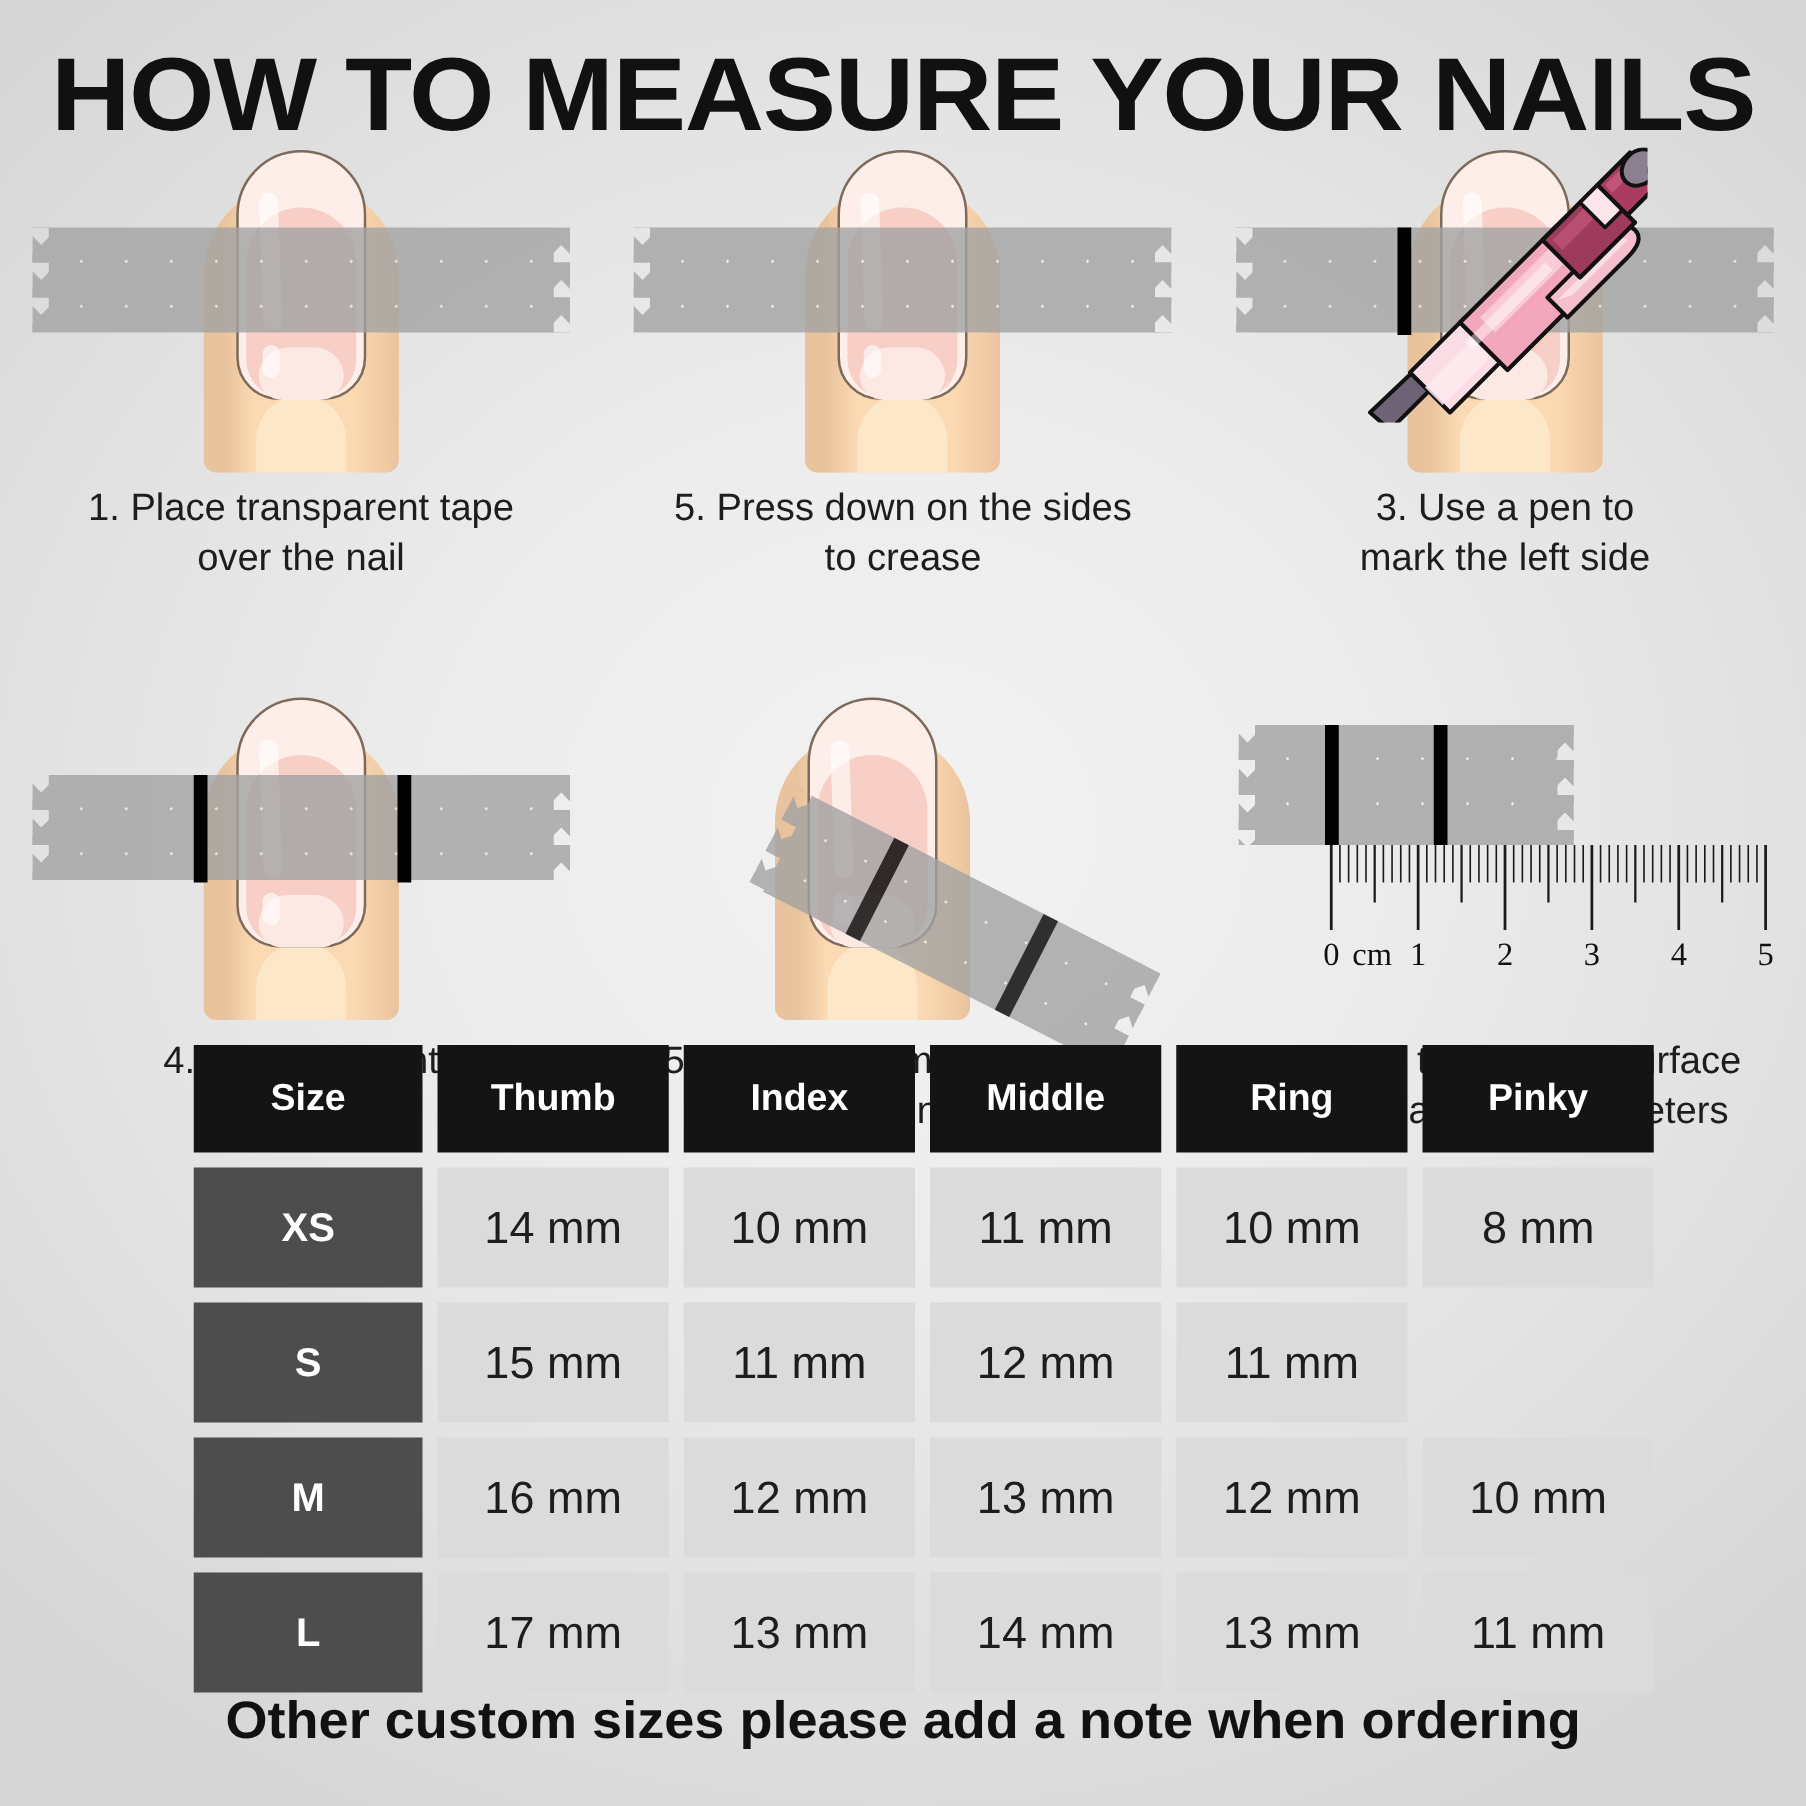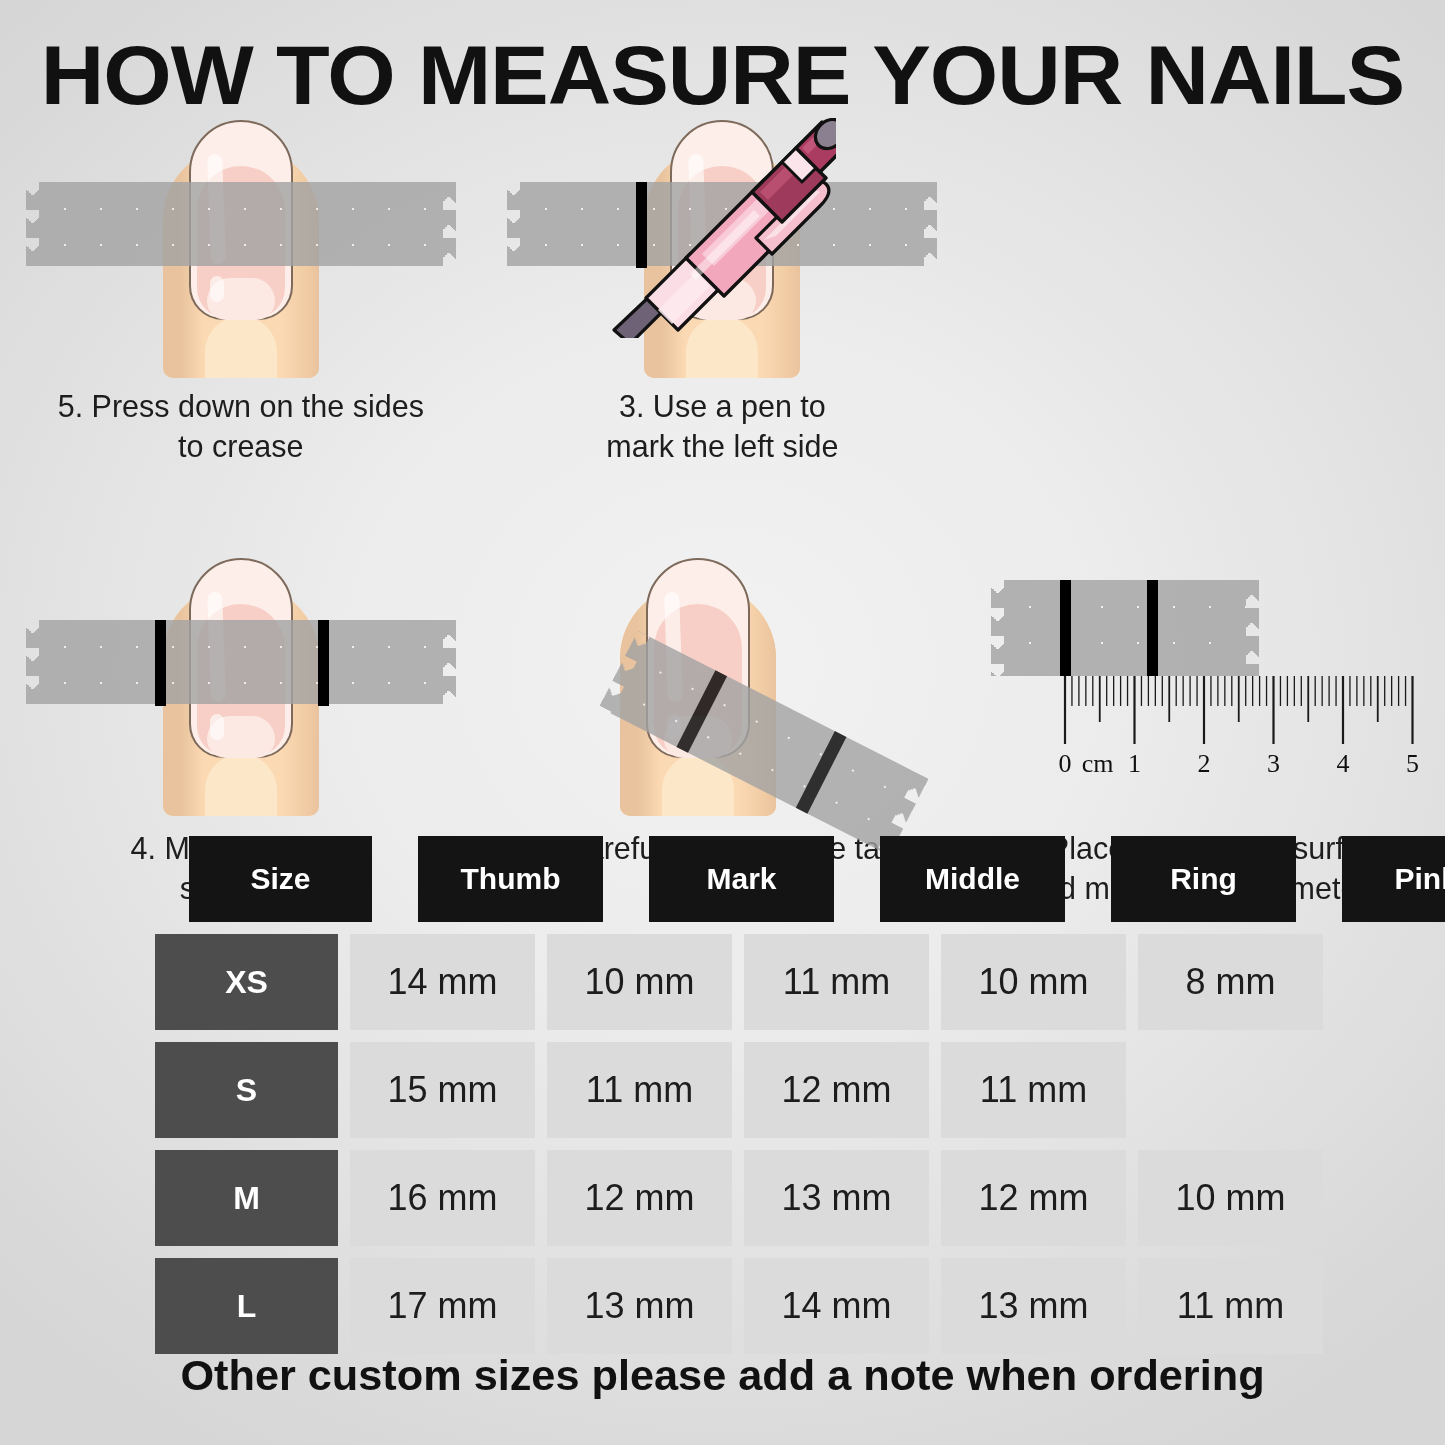--- a/index.html
+++ b/index.html
@@ -108,21 +108,20 @@
   .ruler-wrap{position:absolute;left:0;top:0;width:440px;height:258px;}
 
   
   .table{position:absolute;left:155px;top:836px;width:1167px;}
   .trow{display:flex;gap:12px;margin-bottom:12px;}
   .hcell{
     background:#141414;color:#fff;
     font-weight:700;font-size:30px;
     display:flex;align-items:center;justify-content:center;
     height:86px;
-    margin-left:34px;
   }
   .scell{
     background:#4d4d4d;color:#fff;font-weight:700;font-size:32px;
     display:flex;align-items:center;justify-content:center;height:96px;
   }
   .dcell{
     background:#dbdbdb;color:#1d1d1d;font-weight:400;font-size:36px;
     display:flex;align-items:center;justify-content:center;height:96px;
   }
   .col0{width:183px;flex:0 0 183px;}
@@ -139,20 +138,43 @@
 <body>
 
 <div id="page">
 
   <div class="title">HOW TO MEASURE YOUR NAILS</div>
 
   <div class="steps">
 
     <div class="row">
 
+      <div class="cell">
+        <div class="art">
+          <div class="finger">
+            <div class="skin"></div>
+            <div class="skin-shade"></div>
+            <div class="knuckle"></div>
+            <div class="nail"></div>
+            <div class="nail-bed"></div>
+            <div class="nail-lunula"></div>
+            <div class="gloss"></div>
+            <div class="gloss2"></div>
+          </div>
+          <div class="tape" style="left:18px;top:62px;width:404px;height:84px;">
+            <div class="tape-dots"></div>
+            <div class="zz zz-l"></div>
+            <div class="zz zz-r"></div>
+          </div>
+        </div>
+        <div class="caption">
+          <div>1. Place transparent tape</div>
+          <div>over the nail</div>
+        </div>
+      </div>
 
       <div class="cell">
         <div class="art">
           <div class="finger">
             <div class="skin"></div>
             <div class="skin-shade"></div>
             <div class="knuckle"></div>
             <div class="nail"></div>
             <div class="nail-bed"></div>
             <div class="nail-lunula"></div>
@@ -358,21 +380,21 @@
           <div>and measure in milimeters</div>
         </div>
       </div>
     </div>
   </div>
 
   <div class="table">
     <div class="trow">
       <div class="hcell col0">Size</div>
       <div class="hcell coln">Thumb</div>
-      <div class="hcell coln">Mark</div>
+      <div class="hcell coln">Index</div>
       <div class="hcell coln">Middle</div>
       <div class="hcell coln">Ring</div>
       <div class="hcell coln">Pinky</div>
     </div>
 
     <div class="trow">
       <div class="scell col0">XS</div>
       <div class="dcell coln">14 mm</div>
       <div class="dcell coln">10 mm</div>
       <div class="dcell coln">11 mm</div>

